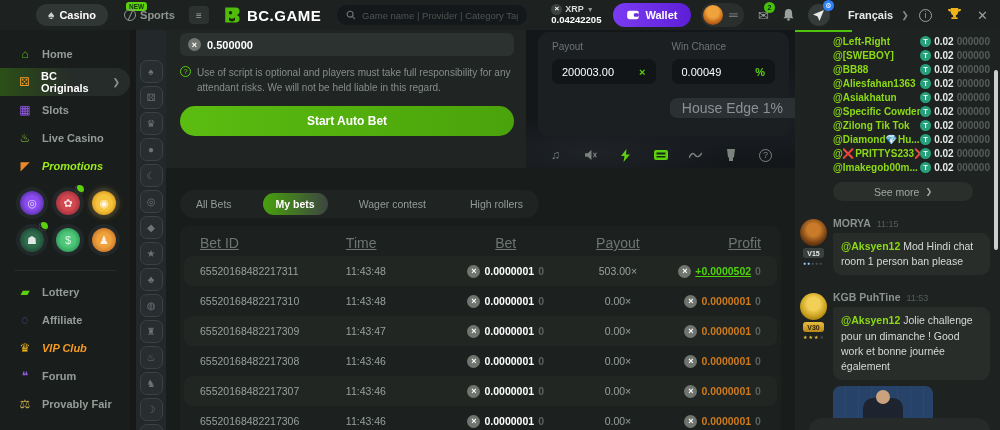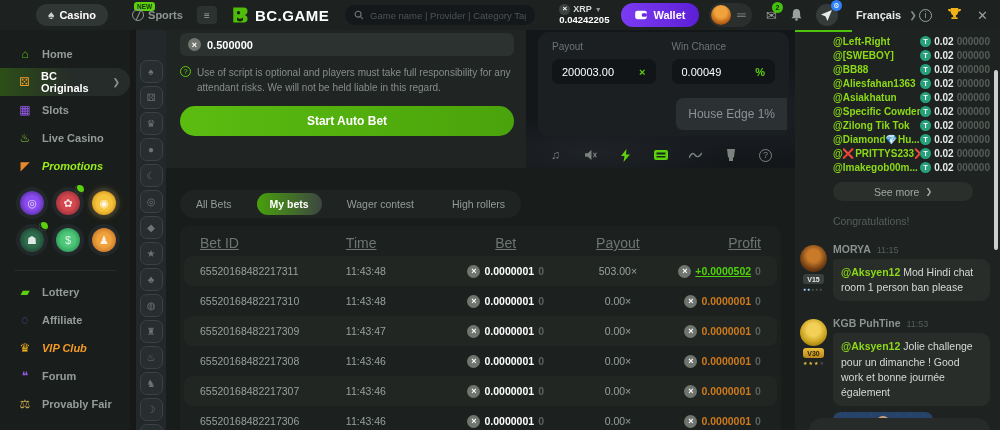--- a/index.html
+++ b/index.html
@@ -7,21 +7,21 @@
   .app { position:relative; width:1000px; height:430px; overflow:hidden;
          background:#161918; font-family:"Liberation Sans",sans-serif; color:#e7eae8; }
 
   
   .topbar { position:absolute; inset:0 0 auto 0; height:30px; background:#1d2220;
             display:flex; align-items:center; z-index:30; }
   .pill { display:flex; align-items:center; gap:5px; border-radius:14px; }
   .casino-pill { margin-left:36px; background:#2f3633; height:22px; padding:0 12px; cursor:pointer; }
   .casino-pill .lbl { font-size:11px; font-weight:bold; color:#fff; }
   .spade { color:#cfd4d1; font-size:12px; }
-  .sports { position:relative; margin-left:24px; display:flex; align-items:center; gap:4px; cursor:pointer; }
+  .sports { position:relative; margin-left:16px; display:flex; align-items:center; gap:4px; cursor:pointer; }
   .sports .lbl { font-size:11px; font-weight:bold; color:#8f9692; }
   .ball { width:12px; height:12px; border-radius:50%; border:1.5px solid #8f9692; position:relative; }
   .ball:before { content:""; position:absolute; left:45%; top:-1px; bottom:-1px; width:1px; background:#8f9692; transform:rotate(25deg); }
   .new-badge { position:absolute; top:-7px; left:2px; background:#5ed10e; color:#10320a;
                font-size:6.5px; font-weight:bold; padding:1px 3px; border-radius:3px; }
   .menu-btn { margin-left:14px; width:20px; height:18px; border-radius:4px; background:#2b3230;
               color:#9aa19d; font-size:10px; display:flex; align-items:center; justify-content:center; cursor:pointer; }
   .logo { display:flex; align-items:center; gap:6px; margin-left:14px; }
   .logo-mark { width:18px; height:18px; }
   .logo-text { font-size:15px; font-weight:bold; letter-spacing:.5px; color:#fff; }
@@ -106,31 +106,31 @@
       radial-gradient(260px 70px at 90% 60%, #1c2025 0%, rgba(0,0,0,0) 70%),
       #14171a; }
   .controls { position:absolute; left:12px; right:6px; top:2px; height:104px; background:#1b1f22;
               border-radius:10px; padding:9px 14px 0; display:flex; gap:16px; }
   .ctrl-col { flex:1; }
   .ctrl-col .lab { font-size:10px; color:#6e7572; margin-bottom:7px; }
   .ctrl-input { height:25px; background:#121518; border-radius:7px; display:flex; align-items:center;
                 padding:0 10px; cursor:text; }
   .ctrl-input .val { font-size:11px; font-weight:normal; color:#fff; }
   .ctrl-input .suf { margin-left:auto; color:#5ed10e; font-weight:bold; font-size:11px; }
-  .house-edge { position:absolute; right:8px; top:68px; height:32px; background:#2b3033; border-radius:7px 0 0 7px;
-                padding:0 12px; font-size:12px; color:#8b9195; display:flex; align-items:center; }
+  .house-edge { position:absolute; right:0; top:68px; height:20px; background:#2b3033; border-radius:7px 0 0 7px;
+                padding:0 12px; font-size:14px; color:#8b9195; display:flex; align-items:center; }
   .gtoolbar { position:absolute; bottom:5px; left:0; right:0; display:flex; justify-content:center; gap:17px; }
   .gicon { width:18px; height:16px; display:flex; align-items:center; justify-content:center;
            color:#7c837f; font-size:12px; cursor:pointer; }
   .help-circle { width:13px; height:13px; border:1px solid #7c837f; border-radius:50%; font-size:9px;
                  display:flex; align-items:center; justify-content:center; }
 
   
   .bets { padding:22px 0 0 14px; }
-  .tabs { display:inline-flex; align-items:flex-start; background:#1f2422; border-radius:15px; padding:3px; gap:12px; }
+  .tabs { display:inline-flex; align-items:flex-start; background:#1f2422; border-radius:15px; padding:3px; gap:18px; }
   .tab { height:22px; padding:0 13px; border-radius:12px; display:flex; align-items:center;
          font-size:10.5px; color:#949b97; cursor:pointer; white-space:nowrap; }
   .tab.active { background:linear-gradient(90deg,#48a00c,#3d4541); color:#fff; font-weight:bold; }
   .table { margin:8px 14px 0 0; background:#1c211f; border-radius:10px 10px 0 0; padding:4px 4px 0; }
   .t-head,.t-row { display:grid; grid-template-columns:26% 17% 23% 17% 17%; align-items:center; padding:0 16px; }
   .t-head { height:26px; }
   .t-head .h { font-size:14px; color:#6e7572;text-decoration:underline; }
   .t-row { height:30px; border-radius:8px; cursor:pointer; }
   .t-row.alt { background:#21262380; background:#212623; }
   .c { font-size:10.5px; color:#99a09c; }
@@ -616,21 +616,20 @@
             <span class="t-coin">T</span>
             <span class="a1">0.02</span>
             <span class="a2">000000</span>
           </span>
         </div>
       </div>
     <div class="see-more">
       <span>See more</span>
       <span style="font-size:8px">❯</span>
     </div>
-    <div class="congrats">Congratulations!</div>
 
     <div class="msg">
       <span class="msg-av av-morya"></span>
       <span class="v-badge">V15</span>
       <span class="rank"><span class="on">●●</span><span class="off">●●●</span></span>
       <div class="msg-head">
         <span class="msg-user">MORYA</span>
         <span class="msg-time">11:15</span>
       </div>
       <div class="bubble">

